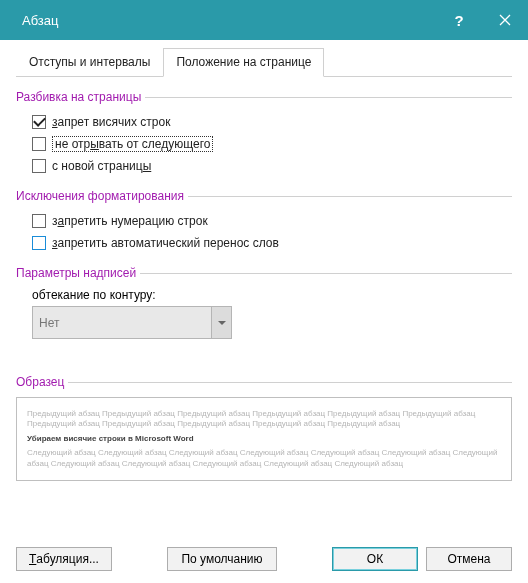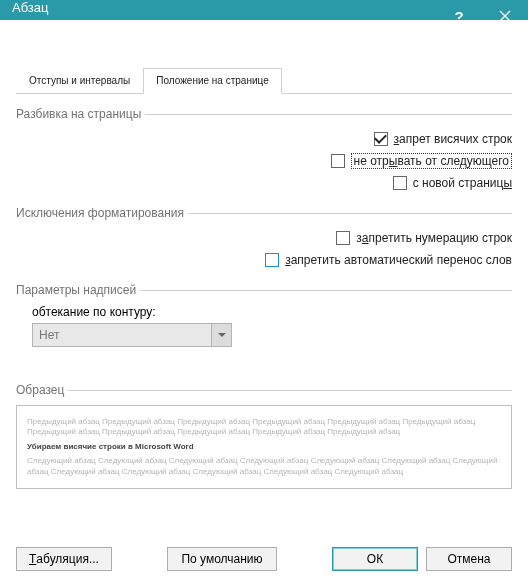--- a/index.html
+++ b/index.html
@@ -10,23 +10,24 @@
     font-size: 12px;
     background: #fff;
     width: 528px;
     height: 583px;
     overflow: hidden;
     box-shadow: 2px 4px 10px rgba(0,0,0,0.2);
   }
   .titlebar {
     background: #2a9aa9;
     color: #fff;
-    height: 20px;
-    display: flex;
-    padding-left: 12px;
+    height: 40px;
+    display: flex;
+    align-items: center;
+    padding-left: 22px;
   }
   .titlebar .title { flex: 1; font-size: 13px; }
   .titlebar .tbtn {
     width: 46px;
     height: 32px;
     display: flex;
     align-items: center;
     justify-content: center;
     font-family: "Segoe UI", sans-serif;
   }
@@ -37,52 +38,50 @@
   }
   .tabs {
     display: flex;
     border-bottom: 1px solid #d0d0d0;
     margin-top: 2px;
   }
   .tab {
     padding: 6px 12px;
     border: 1px solid transparent;
     position: relative;
-    font-size: 10px;
+    font-size: 12px;
     color: #222;
-    margin-top: 40px;
   }
   .tab.active {
     border: 1px solid #d0d0d0;
     border-bottom: 1px solid #fff;
     margin-bottom: -1px;
     background: #fff;
   }
   .group-title {
     font-size: 12px;
-    color: #737373;
+    color: #a21caf;
     margin-top: 13px;
     margin-bottom: 8px;
     position: relative;
     display: flex;
     align-items: center;
   }
   .group-title::after {
     content: "";
     flex: 1;
     height: 1px;
     background: #d0d0d0;
     margin-left: 4px;
   }
   .checkbox-row {
     display: flex;
     align-items: center;
     margin: 2px 0 2px 16px;
     height: 20px;
-    justify-content: flex-end;
   }
   .cbox {
     width: 14px;
     height: 14px;
     border: 1px solid #666;
     margin-right: 6px;
     display: inline-flex;
     align-items: center;
     justify-content: center;
     background: #fff;
@@ -97,21 +96,21 @@
     margin-top: -3px;
   }
   .cbox.blue { border-color: #1a8cd8; }
   .cb-label { color: #222; }
   .cb-label .ul { text-decoration: underline; }
   .focused-label { border: 1px dotted #333; padding: 0 2px; }
   .subfield { margin: 8px 0 4px 16px; }
   .combo {
     display: flex;
     width: 200px;
-    height: 24px;
+    height: 33px;
     border: 1px solid #b5b5b5;
     background: #e8e8e8;
     align-items: center;
     margin-left: 16px;
   }
   .combo-text {
     flex: 1;
     padding-left: 6px;
     color: #777;
     font-size: 12px;

